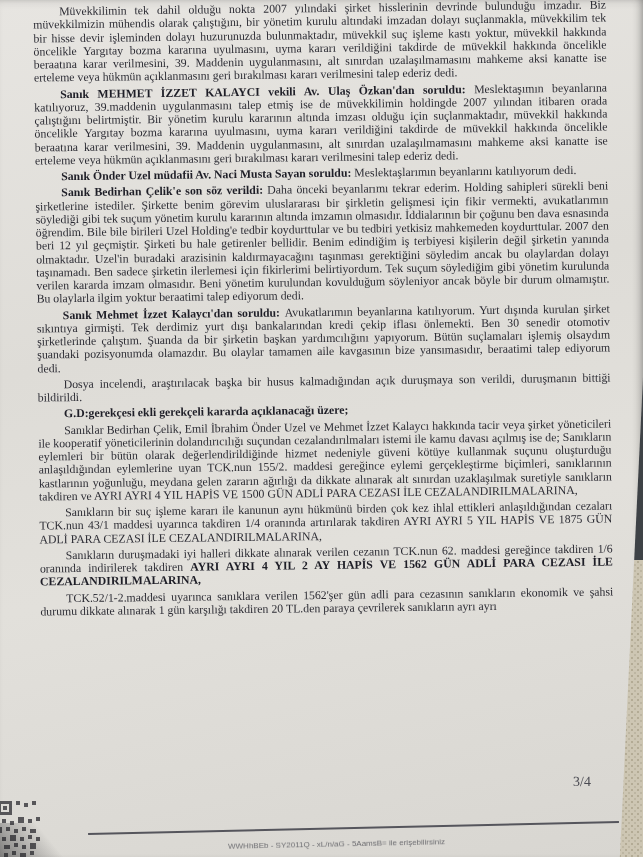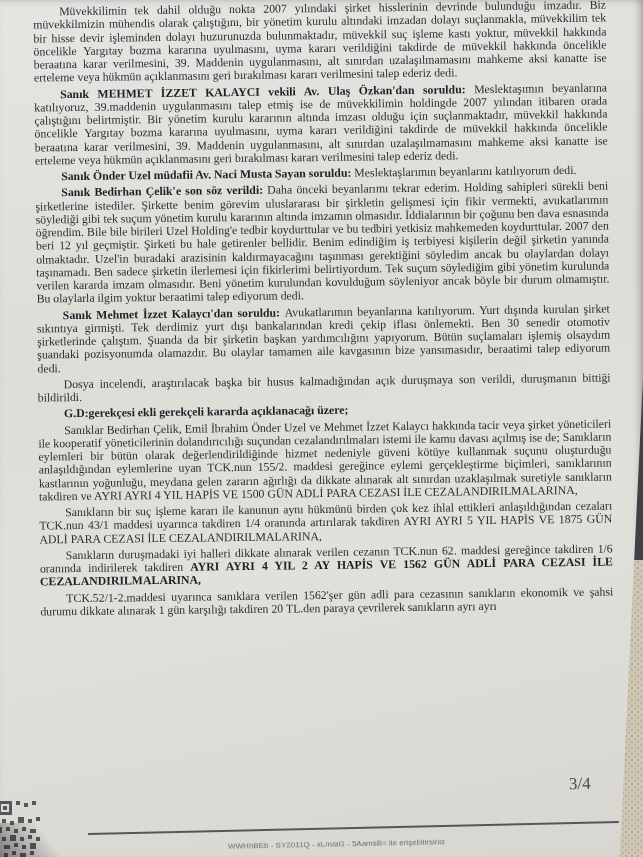--- a/index.html
+++ b/index.html
@@ -37,21 +37,21 @@
     color: #2c2c34;
     font-size: 11.8px;
     line-height: 13.25px;
     text-align: justify;
   }
   .para { margin: 0 0 3px 0; text-indent: 26px; }
   .b { font-weight: bold; color: #1e1e27; }
 
   .page-number {
     position: absolute; top: 774px; right: 52px;
-    color: #4a4a52; font-size: 17px;
+    color: #4a4a52; font-size: 14px;
     transform: rotate(-0.7deg);
   }
 
   .qr {
     position: absolute; left: -8px; top: 799px;
     width: 64px; height: 64px; opacity: .82; filter: blur(.3px);
   }
 
   .footer-line {
     position: absolute; left: 88px; right: 24px; top: 827px; height: 1.6px;

